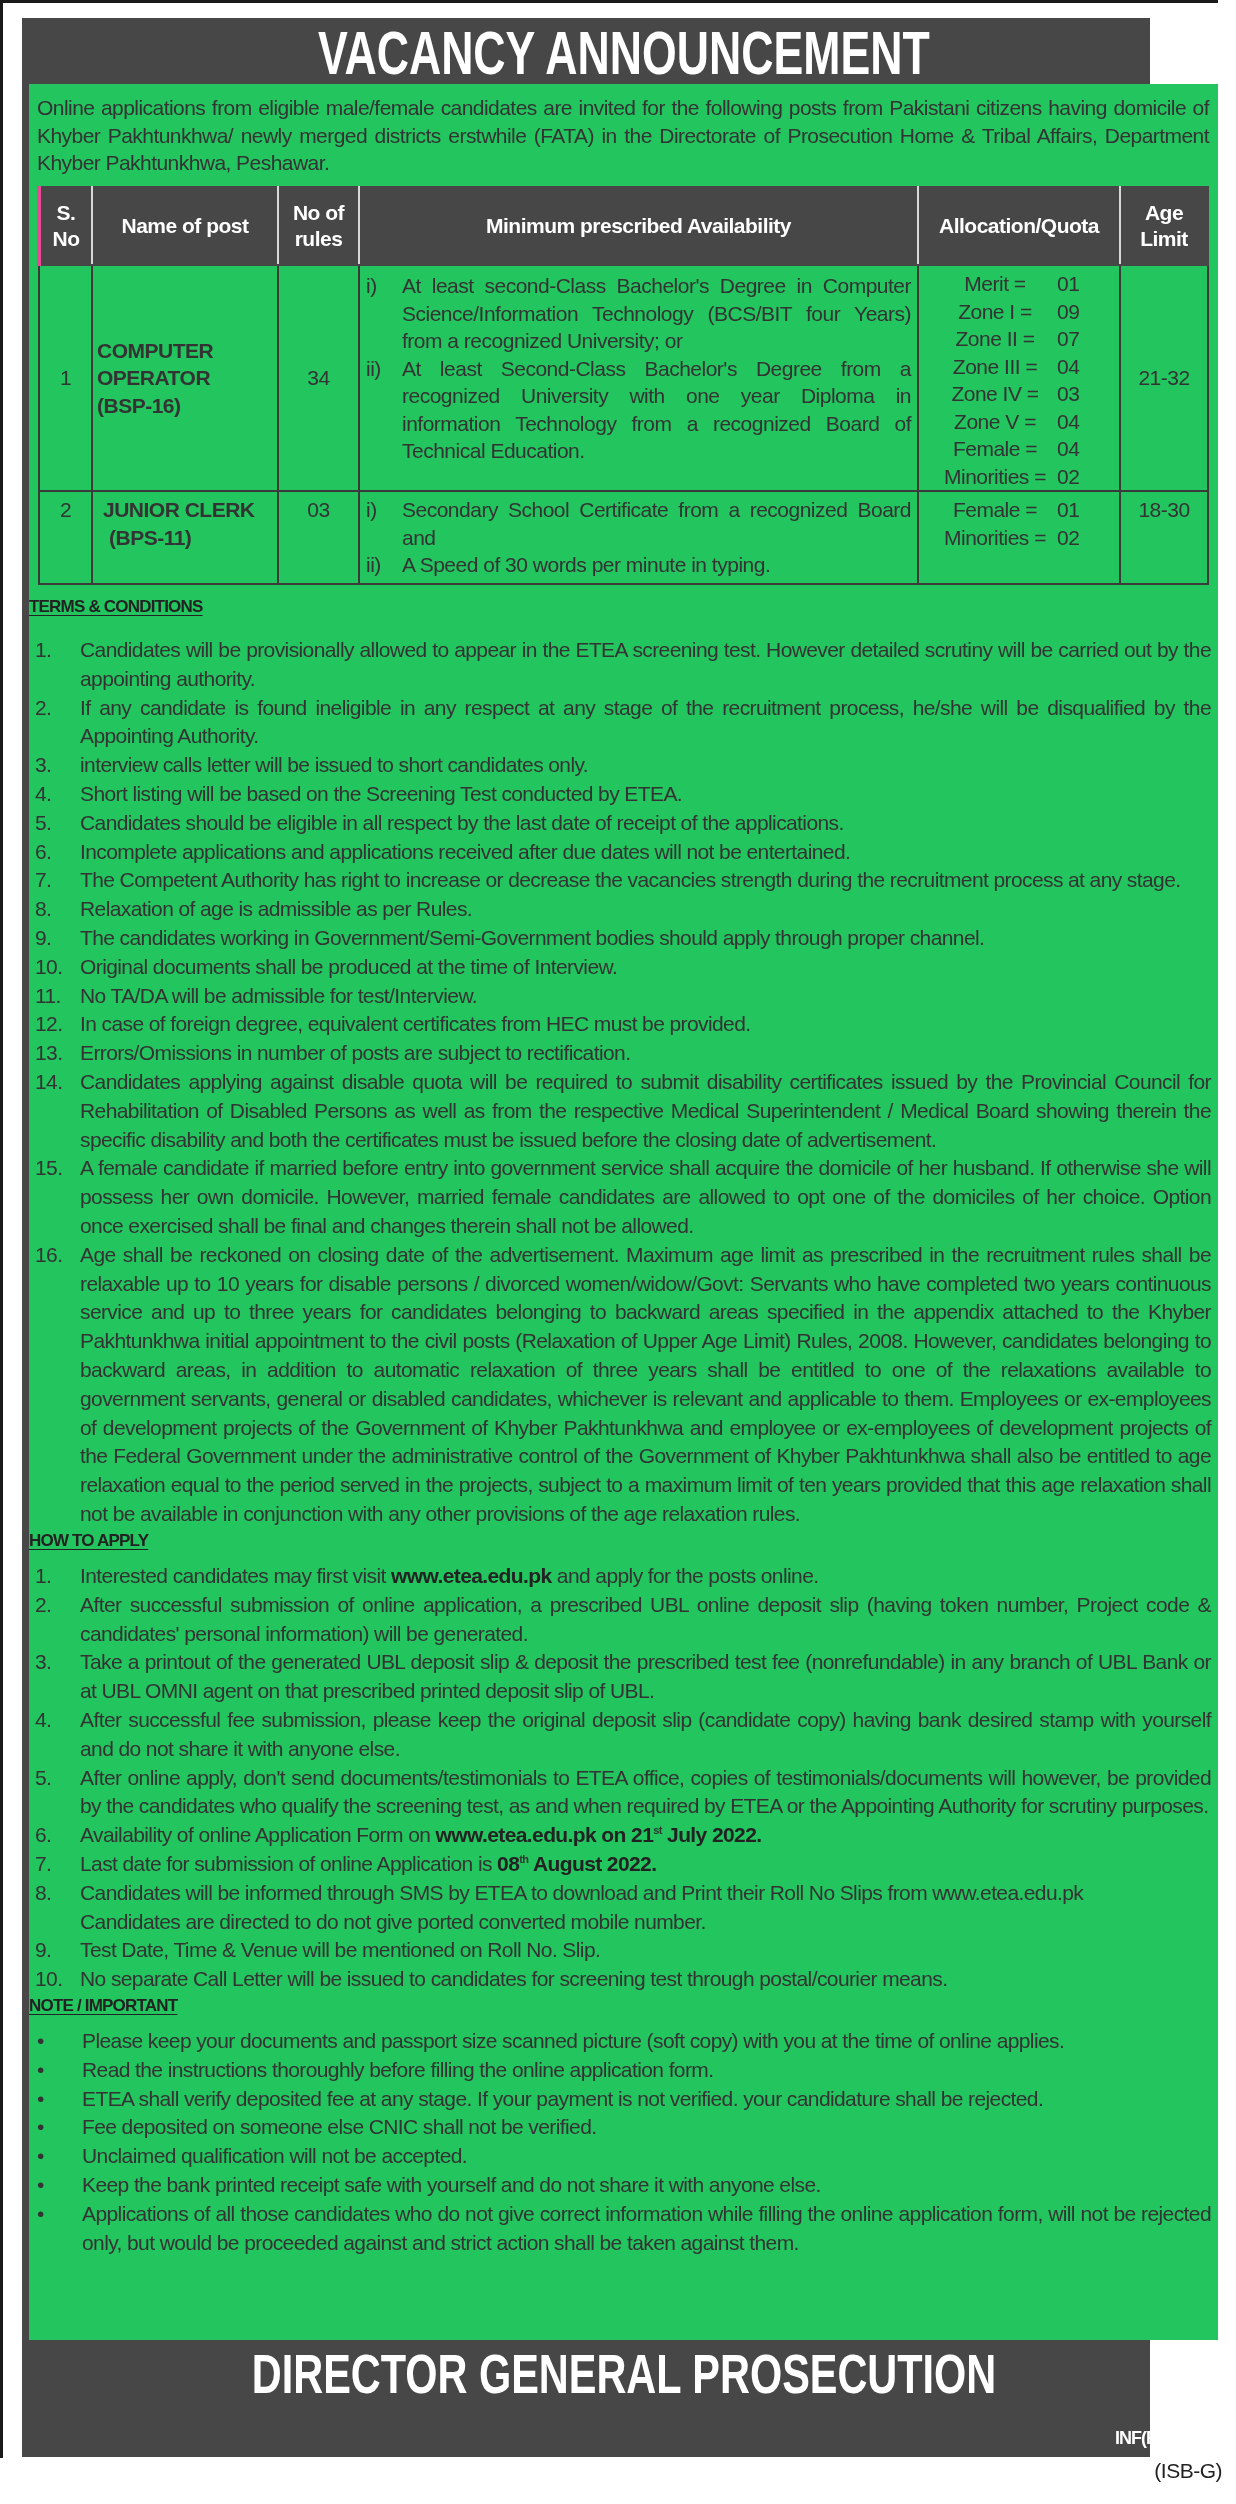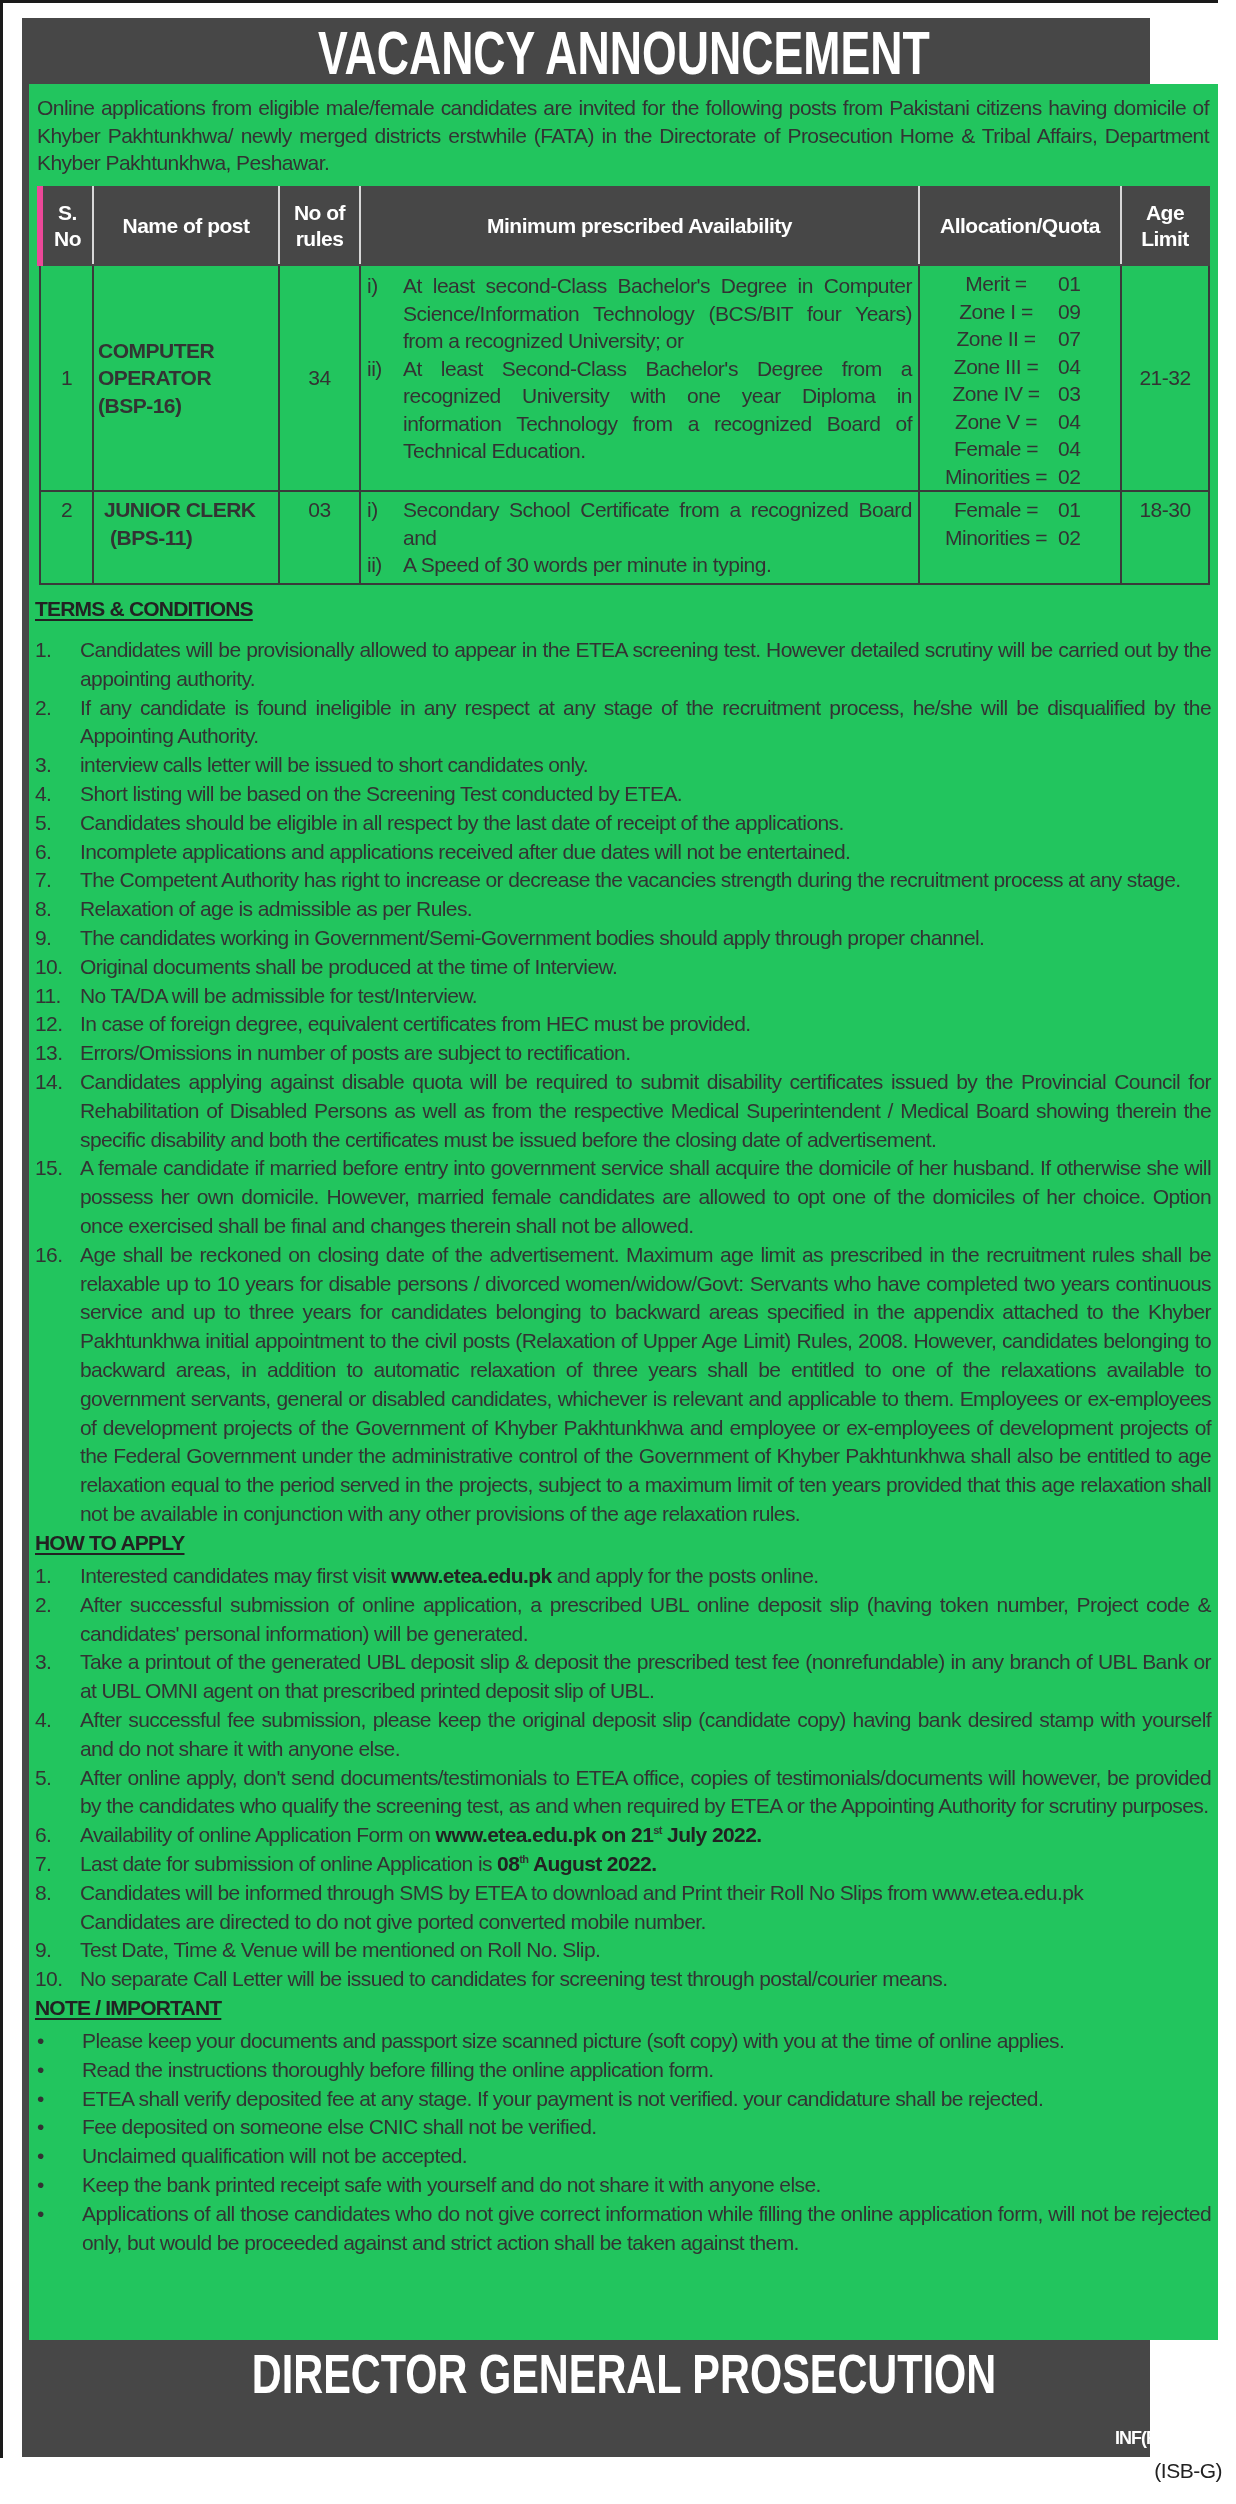--- a/index.html
+++ b/index.html
@@ -6,41 +6,41 @@
   body { width:1236px; height:2504px; position:relative; overflow:hidden; font-family:"Liberation Sans", sans-serif; color:#2b2b2b; }
   .frame-line-top { position:absolute; left:0; top:0; width:1218px; height:3px; background:#1a1a1a; }
   .frame-line-left { position:absolute; left:0; top:0; width:3px; height:2458px; background:#1a1a1a; }
   .outer { position:absolute; left:22px; top:18px; width:1128px; height:2439px; background:#474747; }
   .title-band { position:absolute; left:0; top:0; width:1204px; height:66px; display:flex; align-items:center; justify-content:center; overflow:hidden; }
   .title { color:#ffffff; font-weight:bold; font-size:62px; line-height:62px; letter-spacing:0px; transform:scaleX(0.72); transform-origin:center; white-space:nowrap; margin-top:4px; }
   .body-box { position:absolute; left:7px; top:66px; width:1189px; height:2256px; background:#22c55e; }
   .intro { position:absolute; left:8px; top:10px; width:1172px; font-size:21px; line-height:27.5px; letter-spacing:-0.55px; text-align:justify; text-align-last:left; color:#333; }
   table.posts { position:absolute; left:8px; top:102px; width:1169px; border-collapse:collapse; table-layout:fixed; font-size:21px; letter-spacing:-0.5px; color:#333; }
   table.posts th { background:#474747; color:#fff; font-weight:bold; height:76px; border:2px solid #d8d8d8; border-top:2px solid #474747; border-bottom:2px solid #474747; font-size:21px; line-height:26px; padding:0; }
-  table.posts th:first-child { border-left:6px solid #ec4899; }
+  table.posts th:first-child { border-left:4px solid #ec4899; }
   table.posts th:last-child { border-right:2px solid #474747; }
   table.posts td { border:2px solid #3a3a3a; vertical-align:top; padding:0; }
   .c-sno { text-align:center; vertical-align:middle !important; }
   .c-name { font-weight:bold; padding-left:4px !important; }
   .row1 td { height:221px; }
   .row1 .c-name, .row1 .c-nop, .row1 .c-age { vertical-align:middle; }
   .row2 td { height:87px; }
   .c-nop { text-align:center; }
   .c-age { text-align:center; }
   .qual { list-style:none; margin:0; padding:6px 6px 0 6px; }
   .qual li { display:flex; line-height:27.5px; }
   .qual .rn { width:36px; flex:none; }
   .qual .qt { flex:1; text-align:justify; text-align-last:left; }
   .quota { padding:4px 0 0 14px; }
   .quota .q { display:flex; line-height:27.5px; }
   .quota .ql { width:124px; text-align:center; }
   .quota .qv { width:40px; }
   .row2 .c-name, .row2 .c-sno, .row2 .c-nop, .row2 .c-age { vertical-align:top !important; padding-top:4px; line-height:27.5px; }
   .row2 .c-name { padding-left:10px !important; }
-  .sec-head { position:absolute; left:6px; font-weight:bold; font-size:21px; letter-spacing:-0.8px; color:#222; text-decoration:underline; text-underline-offset:3px; }
+  .sec-head { position:absolute; left:0; font-weight:bold; font-size:17px; letter-spacing:-0.8px; color:#222; text-decoration:underline; text-underline-offset:3px; }
   ol.list, ul.list { position:absolute; left:6px; width:1176px; margin:0; padding:0; list-style:none; font-size:21px; line-height:28.8px; letter-spacing:-0.6px; color:#333; }
   .list li { display:flex; }
   .list .n { width:45px; flex:none; }
   .list .t { flex:1; text-align:justify; text-align-last:left; }
   .list b { font-weight:bold; color:#222; }
   .list sup { font-size:11px; line-height:0; }
   .footer { position:absolute; left:0; top:2322px; width:1204px; height:117px; }
   .f1, .f2 { position:absolute; left:0; width:1204px; text-align:center; color:#fff; font-weight:bold; font-size:56px; line-height:56px; white-space:nowrap; }
   .f1 { top:6px; }
   .f2 { top:60px; }

